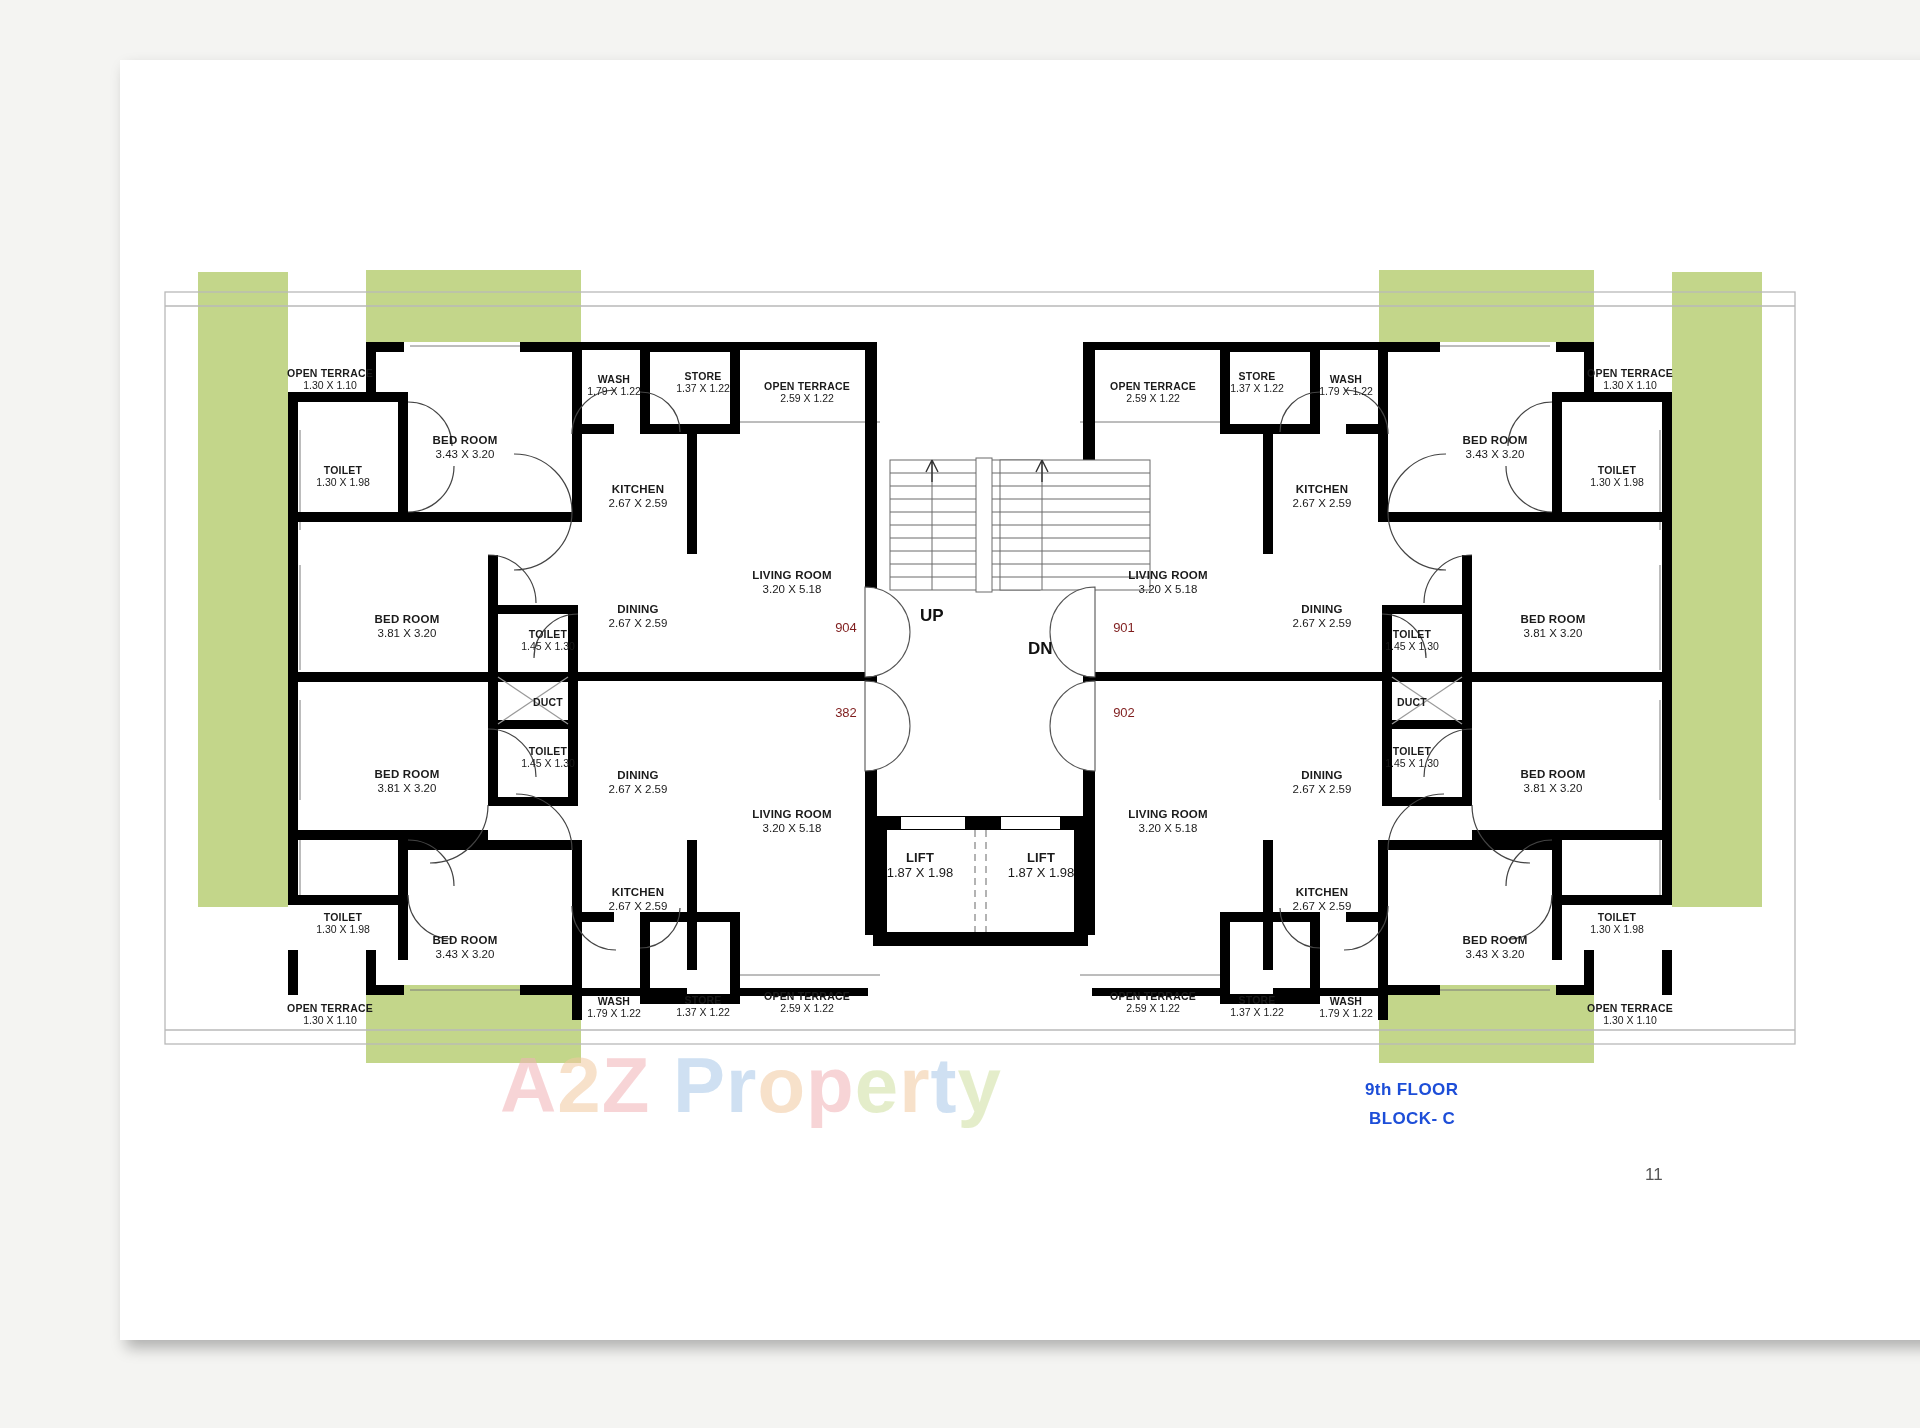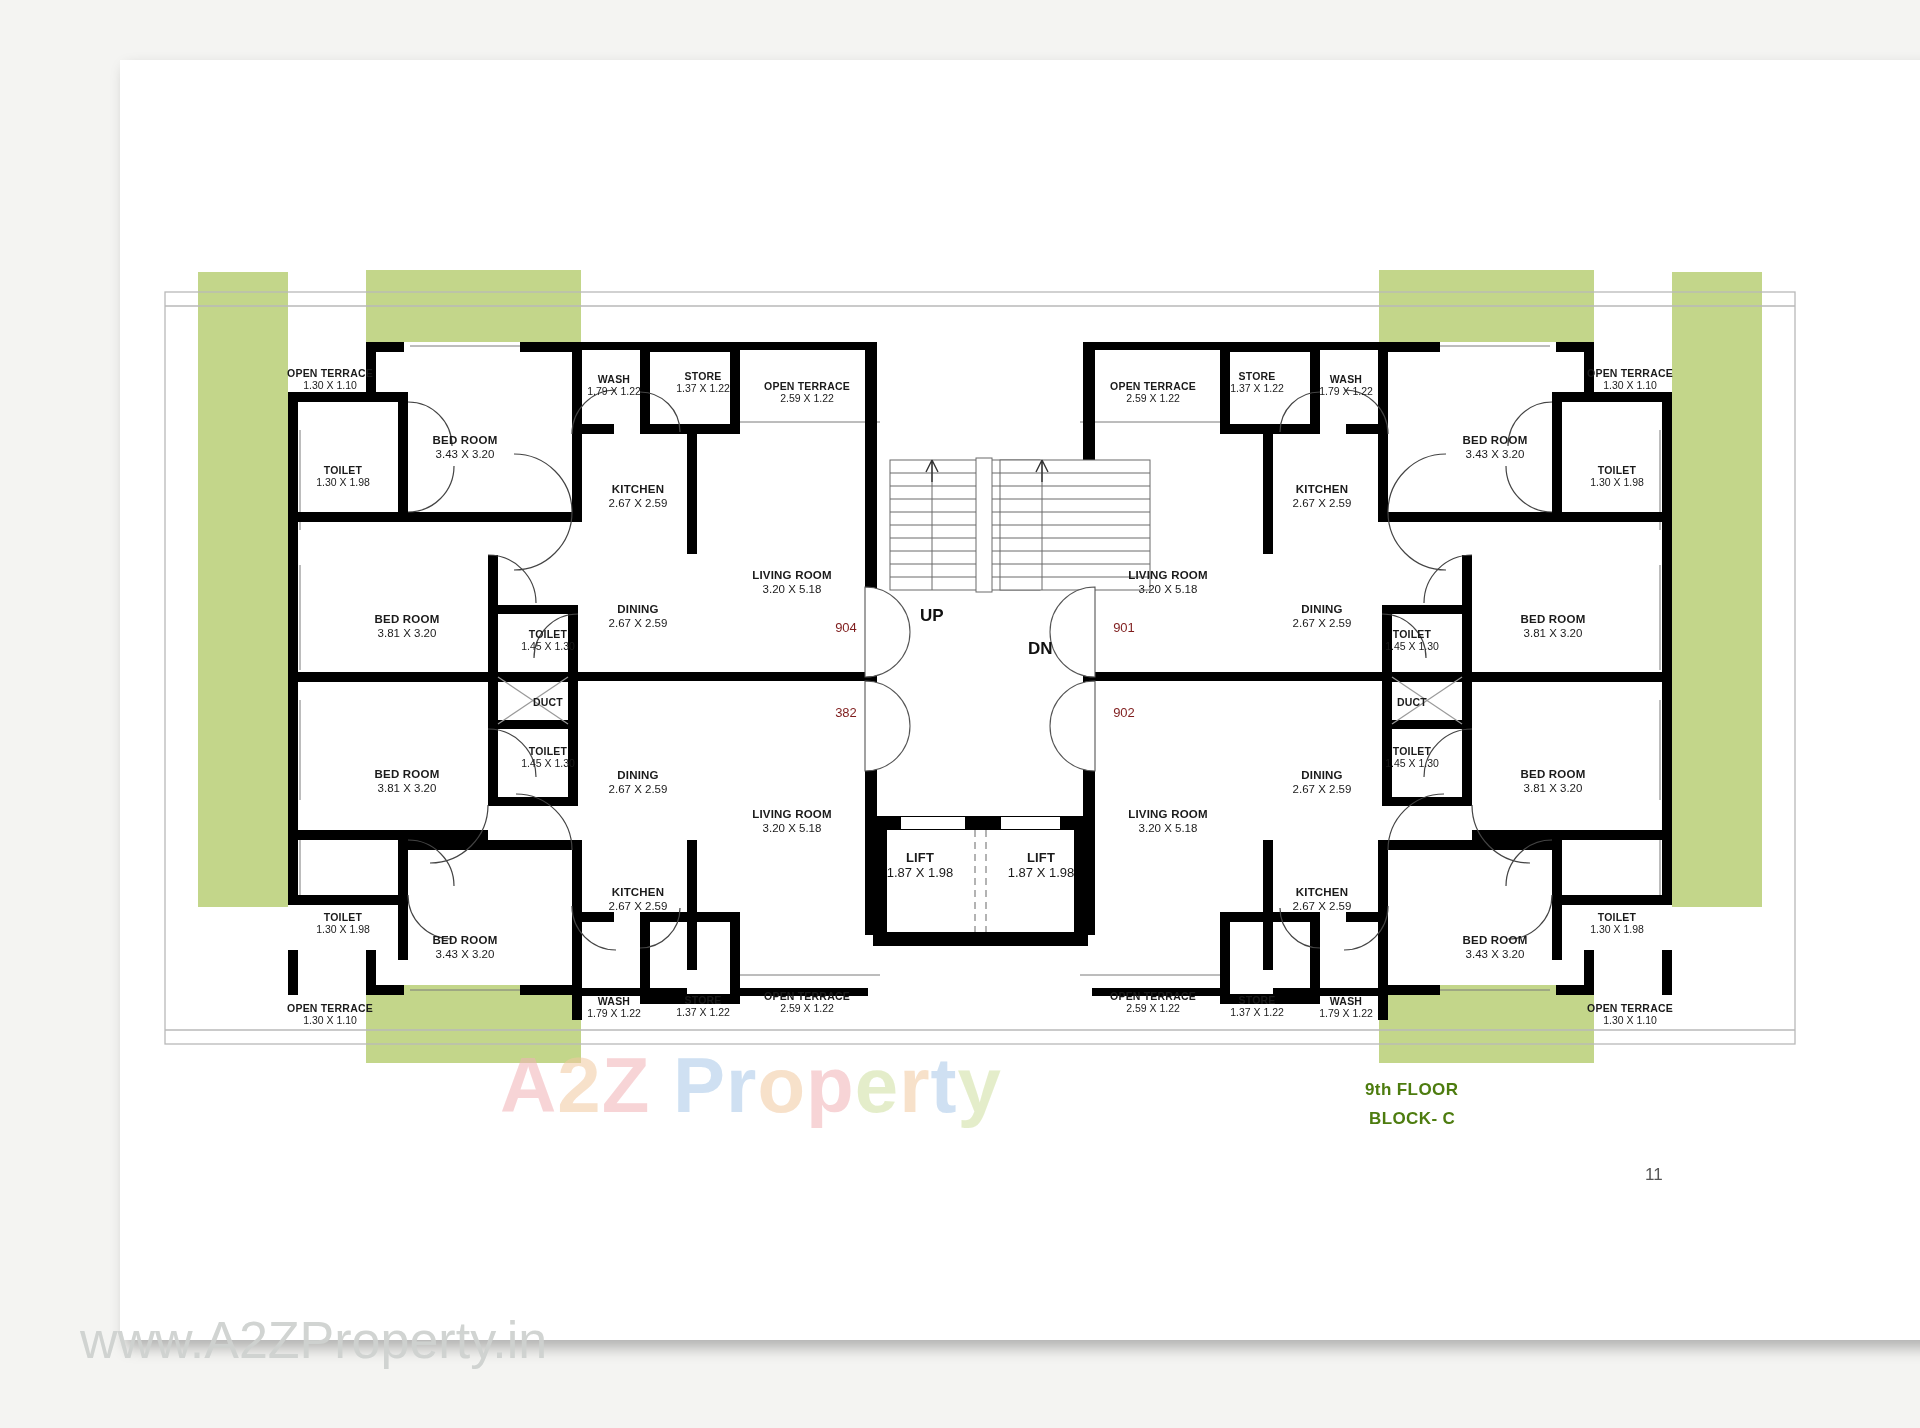--- a/index.html
+++ b/index.html
@@ -43,21 +43,21 @@
   #foyer-label{position:absolute;left:760px;top:600px;width:220px;text-align:center;}
   #foyer-label .blk{font-size:26px;letter-spacing:.5px;color:#111;}
   #foyer-label .fy{font-size:16px;font-weight:bold;letter-spacing:.5px;margin-top:2px;}
   #foyer-label .dim{font-size:14px;margin-top:2px;}
 
   .updn{position:absolute;font-size:17px;font-weight:bold;color:#111;}
 
   .doornum{position:absolute;font-size:13px;color:#7f1d1d;text-align:center;width:40px;}
 
   #title-block{position:absolute;left:1245px;top:1020px;text-align:left;}
-  #title-block div{font-weight:bold;font-size:17px;letter-spacing:.4px;color:#4d7c0f;margin-bottom:9px;}
+  #title-block div{font-weight:bold;font-size:17px;letter-spacing:.4px;color:#1d4ed8;margin-bottom:9px;}
   #title-block .l2{margin-left:4px;}
   #pageno{position:absolute;left:1525px;top:1105px;font-size:17px;color:#555;}
 </style>
 </head>
 <body>
 
 <div id="sheet">
   <div id="fold"></div>
 
   <svg id="plan" viewBox="0 0 1720 1280">
@@ -527,20 +527,19 @@
   </div>
 
   <div class="doornum" style="left:706px;top:560px;">904</div>
   <div class="doornum" style="left:706px;top:645px;">382</div>
   <div class="doornum" style="left:984px;top:560px;">901</div>
   <div class="doornum" style="left:984px;top:645px;">902</div>
 
   <div class="wm" id="wm-main">
     <span style="color:#f2b2b6;">A</span><span style="color:#f2c9a0;">2</span><span style="color:#f2b2b6;">Z</span><span>&nbsp;</span><span style="color:#a8c8e8;">P</span><span style="color:#a8c8e8;">r</span><span style="color:#f2c9a0;">o</span><span style="color:#f2b2b6;">p</span><span style="color:#cfe0a0;">e</span><span style="color:#f2c9a0;">r</span><span style="color:#a8c8e8;">t</span><span style="color:#cfe0a0;">y</span>
   </div>
-  <div class="wm" id="wm-url">www.A2ZProperty.in</div>
 
   <div id="title-block">
     <div class="l1">9th FLOOR</div>
     <div class="l2">BLOCK- C</div>
   </div>
   <div id="pageno">11</div>
 </div>
 
 </body></html>

